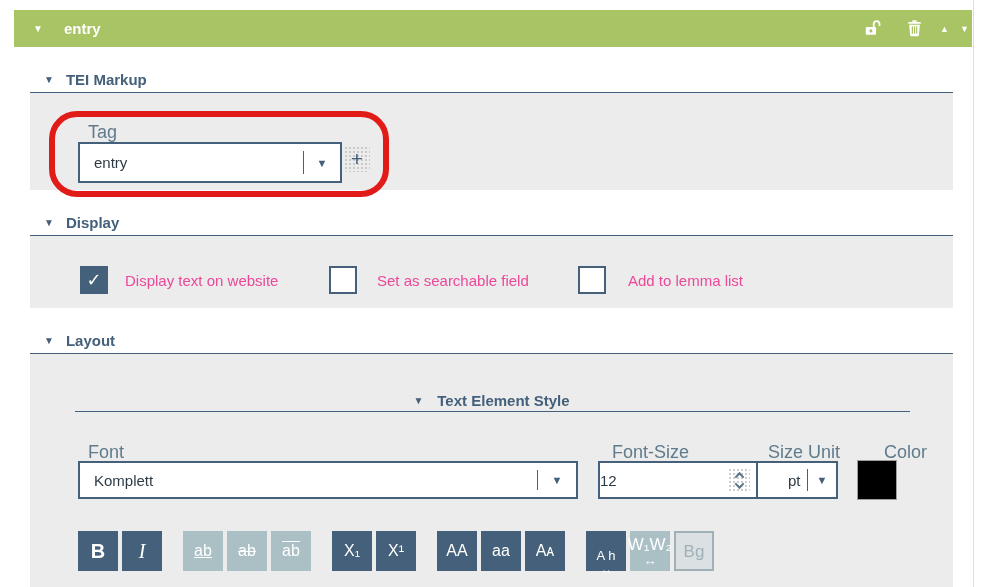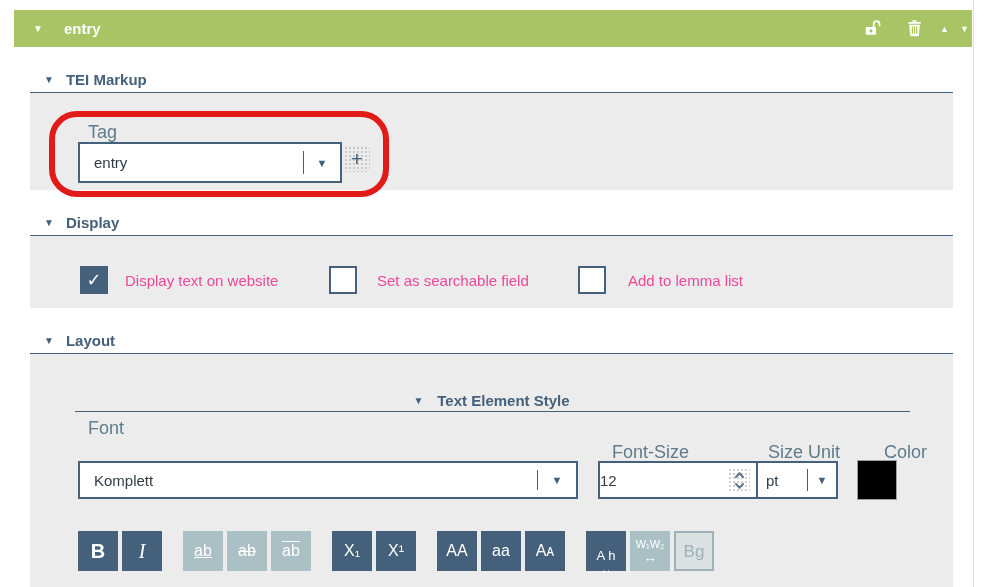--- a/index.html
+++ b/index.html
@@ -81,42 +81,42 @@
   #cb2 { left: 329px; } #cb2-label { left: 377px; }
   #cb3 { left: 578px; } #cb3-label { left: 628px; }
 
   
   .tes-header { position: absolute; left: 30px; top: 390px; width: 923px; text-align: center; }
   .tes-header .inner { display: inline-flex; align-items: center; gap: 14px; cursor: pointer; }
   .tes-header .tri { color: #44607a; font-size: 10px; }
   .tes-header .stitle { color: #44607a; font-size: 15px; font-weight: bold; }
   #tes-rule { top: 411px; left: 75px; width: 835px; }
 
-  #font-label { left: 88px; top: 418px; }
+  #font-label { left: 88px; top: 442px; }
   #fontsize-label { left: 612px; top: 442px; }
   #sizeunit-label { left: 768px; top: 442px; }
   #color-label { left: 884px; top: 442px; }
 
   #font-combo { left: 78px; top: 461px; width: 500px; height: 38px; }
   #font-combo .arrow { width: 38px; }
 
   .num-input { position: absolute; left: 598px; top: 461px; width: 160px; height: 38px;
     background: #fff; border: 2px solid #44607a; display: flex; align-items: center; }
   .num-input input { border: none; outline: none; background: transparent; width: 100px;
     padding-left: 0; color: #2e3b45; font-size: 15px; font-family: inherit; }
   .spinner { position: absolute; right: 6px; top: 5px; width: 22px; height: 24px;
     display: flex; flex-direction: column; align-items: center; justify-content: center; gap: 3px;
     cursor: pointer; background-image: radial-gradient(#cfcfcf 0.8px, transparent 1px);
     background-size: 4px 4px; border-radius: 3px; }
   .chev { width: 7px; height: 7px; border-left: 2px solid #5a7586; border-top: 2px solid #5a7586; }
   .chev.up { transform: rotate(45deg) translate(1px,1px); }
   .chev.down { transform: rotate(225deg) translate(1px,1px); }
 
   #unit-combo { left: 756px; top: 461px; width: 82px; height: 38px; }
-  #unit-combo .val { padding-left: 8px; }
+  #unit-combo .val { padding-left: 30px; }
   #unit-combo .arrow { width: 28px; }
   #unit-combo .vdiv { margin: 6px 0; }
 
   .color-swatch { position: absolute; left: 857px; top: 460px; width: 40px; height: 40px;
     background: #000; border: 1px solid #9e9e9e; cursor: pointer; }
 
   
   .fmt-toolbar { position: absolute; left: 78px; top: 531px; display: flex; gap: 4px; }
   .fmt-btn { width: 40px; height: 40px; background: #44607a; color: #fff;
     display: flex; flex-direction: column; align-items: center; justify-content: center;
@@ -125,21 +125,21 @@
   .fmt-btn.gsep { margin-left: 17px; }
   .fmt-btn .lbl { line-height: 1; }
   .fmt-btn.b-bold .lbl { font-weight: bold; font-size: 20px; }
   .fmt-btn.b-italic .lbl { font-family: "Liberation Serif", "DejaVu Serif", serif;
     font-style: italic; font-size: 20px; }
   .fmt-btn.b-underline .lbl { text-decoration: underline; font-size: 16px; }
   .fmt-btn.b-strike .lbl { text-decoration: line-through; font-size: 16px; }
   .fmt-btn.b-overline .lbl { text-decoration: overline; font-size: 16px; }
   .fmt-btn.b-case .lbl { font-size: 16px; }
   .fmt-btn.b-spacing .lbl { font-size: 13px; margin-top: 22px; }
-  .fmt-btn.b-wspacing .lbl { font-size: 11px; }
+  .fmt-btn.b-wspacing .lbl { font-size: 17px; }
   .fmt-btn .subarrow { font-size: 13px; line-height: 1; margin-top: 1px; }
   .fmt-btn.b-bg { background: #dbe1e2; border: 2px solid #9fb1b7; color: #9fb1b7; }
   .fmt-btn.b-bg .lbl { font-size: 17px; }
 
   .right-rule { position: absolute; left: 973px; top: 0; width: 1px; height: 587px; background: #e0e0e0; }
 </style>
 </head>
 <body>
 
 <div class="page">

